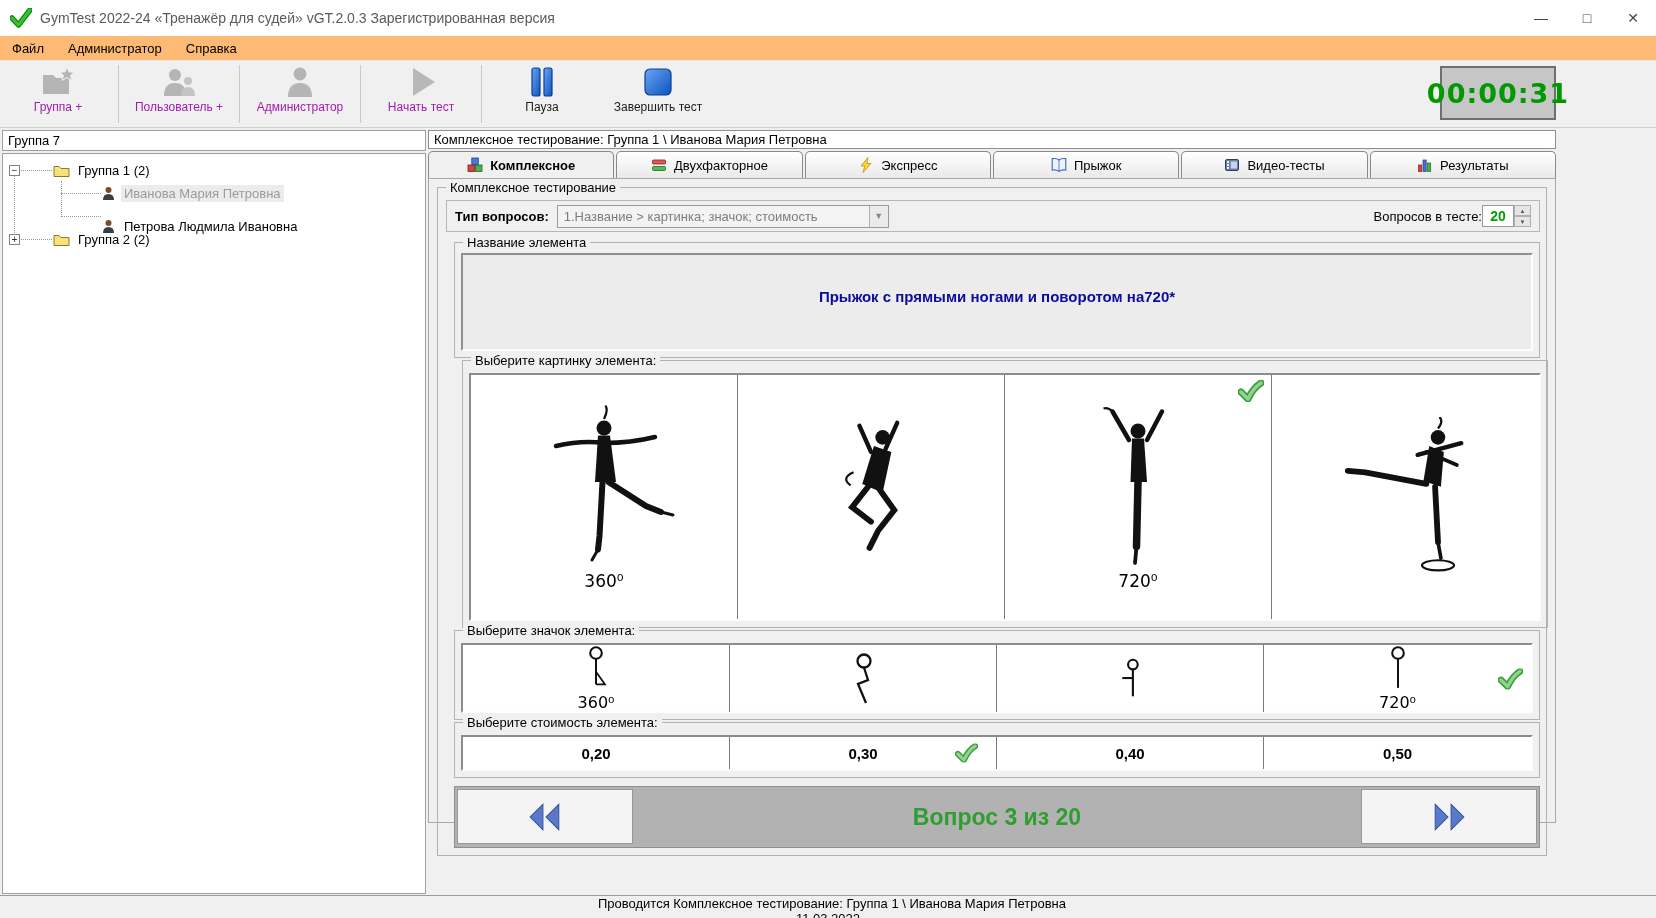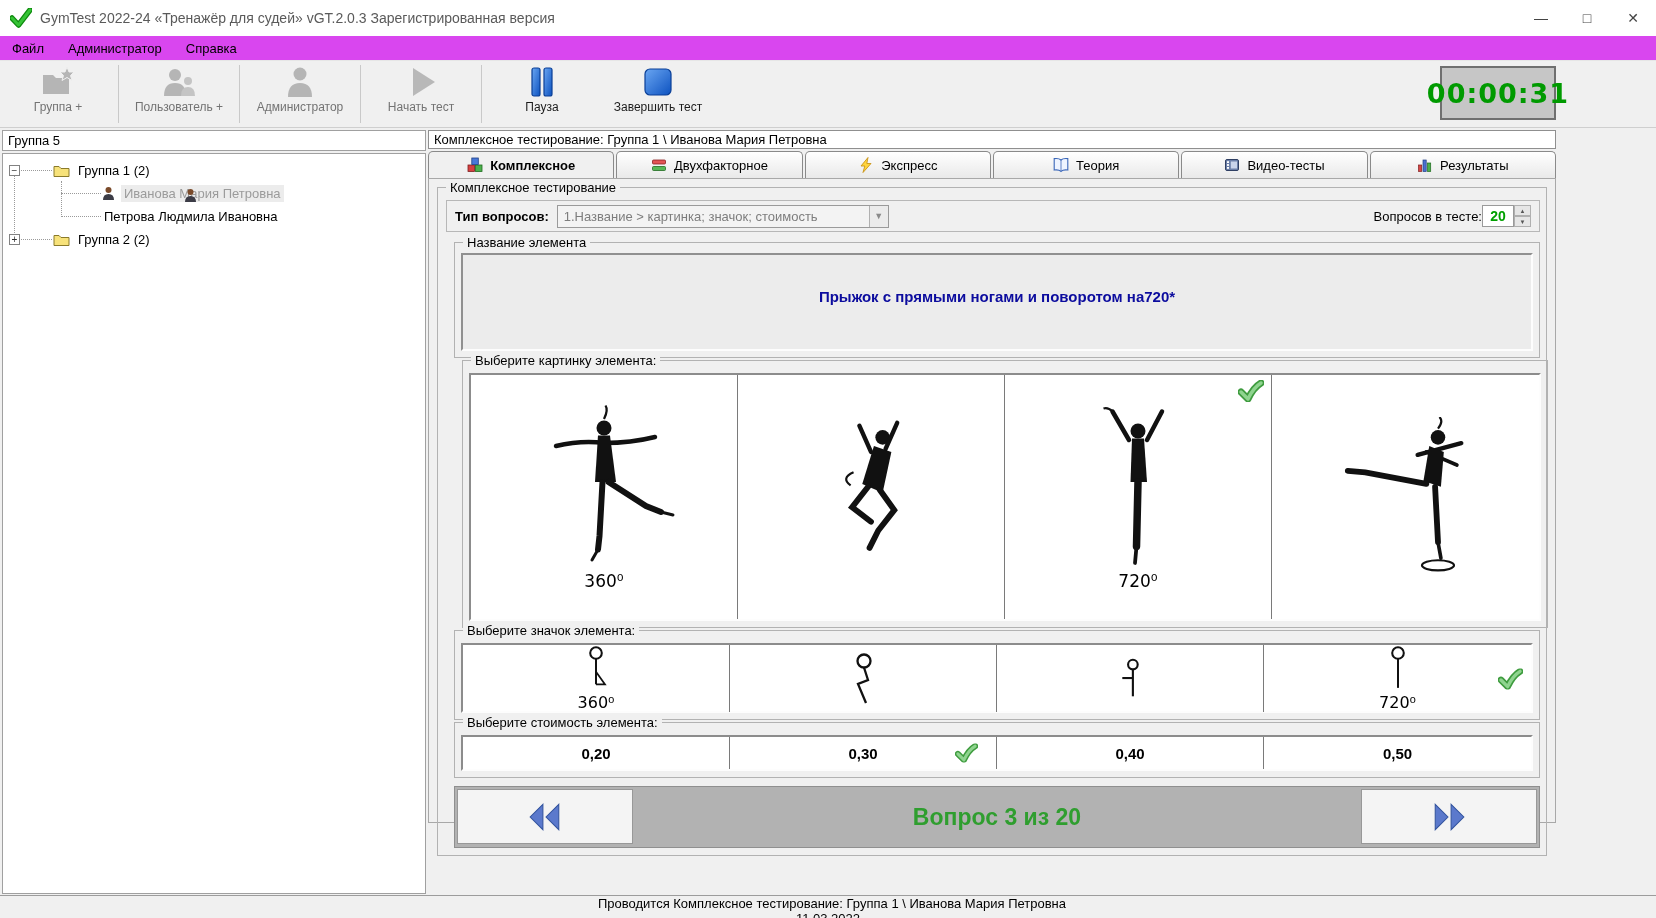--- a/index.html
+++ b/index.html
@@ -7,28 +7,28 @@
     font-family:"Liberation Sans",sans-serif;font-size:13px;color:#000;overflow:hidden;}
 
   
   .titlebar{position:absolute;top:0;left:0;right:0;height:36px;background:#fff;display:flex;align-items:center;}
   .logo{margin:0 8px 0 10px;display:flex;}
   .title-text{color:#5a5a5a;font-size:14px;}
   .win-controls{margin-left:auto;display:flex;align-items:center;height:100%;}
   .win-btn{width:46px;height:30px;display:flex;align-items:center;justify-content:center;color:#444;font-size:14px;cursor:default;}
 
   
-  .menubar{position:absolute;top:36px;left:0;right:0;height:24px;background:#d946ef;display:flex;align-items:center;border-bottom:1px solid #e6e6e6;text-align:right;}
+  .menubar{position:absolute;top:36px;left:0;right:0;height:24px;background:#fdba74;display:flex;align-items:center;border-bottom:1px solid #e6e6e6;text-align:right;}
   .menu-item{padding:0 12px;height:100%;display:flex;align-items:center;}
 
   
   .toolbar{position:absolute;top:61px;left:0;right:0;height:66px;background:#f0f0f0;border-bottom:1px solid #cfcfcf;display:flex;align-items:stretch;}
   .tb-btn{width:116px;display:flex;flex-direction:column;align-items:center;justify-content:flex-start;padding-top:5px;gap:2px;}
   .tb-btn .tb-label{font-size:12px;color:#1b1b1b;}
-  .tb-btn.disabled .tb-label{color:#737373;}
+  .tb-btn.disabled .tb-label{color:#a21caf;}
   .tb-sep{width:1px;background:#c9c9c9;margin:4px 2px;}
   .timer{position:absolute;right:100px;top:5px;width:112px;height:50px;background:#c6c6c6;
     border:2px solid #6f6f6f;display:flex;align-items:center;justify-content:center;
     font-family:"DejaVu Sans",sans-serif;font-weight:bold;font-size:27px;color:#009a00;letter-spacing:1px;}
 
   
   .sidebar-header{position:absolute;left:2px;top:130px;width:424px;height:21px;background:#fff;border:1px solid #a0a0a0;
     box-sizing:border-box;line-height:19px;padding-left:5px;}
   .tree{position:absolute;left:2px;top:153px;width:424px;height:741px;background:#fff;border:1px solid #a0a0a0;box-sizing:border-box;}
   .tree-row{position:absolute;height:22px;display:flex;align-items:center;gap:5px;}
@@ -193,21 +193,21 @@
               </linearGradient>
             </defs>
           <rect x="4" y="3" width="26" height="26" rx="5" fill="url(#gb2)" stroke="#0a3f97" stroke-width="1.2"></rect>
         </svg>
       </span>
       <span class="tb-label">Завершить тест</span>
     </div>
     <div class="timer">00:00:31</div>
   </div>
 
-  <div class="sidebar-header">Группа 5</div>
+  <div class="sidebar-header">Группа 7</div>
   <div class="tree">
     <div class="dot-v" style="left:11px;top:17px;height:68px;"></div>
     <div class="dot-h" style="left:13px;top:16px;width:36px;"></div>
     <div class="dot-v" style="left:58px;top:27px;height:36px;"></div>
     <div class="dot-h" style="left:58px;top:39px;width:40px;"></div>
     <div class="dot-h" style="left:58px;top:62px;width:40px;"></div>
     <div class="dot-h" style="left:13px;top:85px;width:36px;"></div>
 
     <div class="tree-row" style="left:6px;top:5px;">
       <span class="expander">−</span>
@@ -220,21 +220,21 @@
     </div>
     <div class="tree-row" style="left:98px;top:28px;">
       <span>
         <svg width="15" height="15" viewBox="0 0 15 15">
             <circle cx="7.5" cy="4" r="3" fill="#7a4a2a"></circle>
             <path d="M2,14 q0,-6 5.5,-6 q5.5,0 5.5,6 z" fill="#3c3c46"></path>
           </svg>
       </span>
       <span class="tree-label selected">Иванова Мария Петровна</span>
     </div>
-    <div class="tree-row" style="left:98px;top:34px;flex-direction:column;">
+    <div class="tree-row" style="left:98px;top:61px;">
       <span>
         <svg width="15" height="15" viewBox="0 0 15 15">
             <circle cx="7.5" cy="4" r="3" fill="#7a4a2a"></circle>
             <path d="M2,14 q0,-6 5.5,-6 q5.5,0 5.5,6 z" fill="#3c3c46"></path>
           </svg>
       </span>
       <span class="tree-label">Петрова Людмила Ивановна</span>
     </div>
     <div class="tree-row" style="left:6px;top:74px;">
       <span class="expander">+</span>
@@ -277,21 +277,21 @@
       </span>
       <span>Экспресс</span>
     </div>
     <div class="tab">
       <span>
         <svg width="16" height="16" viewBox="0 0 16 16">
           <path d="M8,3 C6.5,1.6 4,1.2 1.2,1.6 V13 C4,12.6 6.5,13 8,14.4 C9.5,13 12,12.6 14.8,13 V1.6 C12,1.2 9.5,1.6 8,3 Z" fill="#eef4ff" stroke="#3a66b8" stroke-width="1.1"></path>
           <line x1="8" y1="3" x2="8" y2="14.4" stroke="#3a66b8" stroke-width="0.8"></line>
         </svg>
       </span>
-      <span>Теория</span>
+      <span>Прыжок</span>
     </div>
     <div class="tab">
       <span>
         <svg width="16" height="16" viewBox="0 0 16 16">
           <rect x="1.5" y="2.5" width="13" height="11" rx="1.5" fill="#6b7fa8" stroke="#2f3f63" stroke-width="1"></rect>
           <rect x="3" y="4.2" width="2" height="1.8" fill="#fff"></rect>
           <rect x="3" y="7.1" width="2" height="1.8" fill="#fff"></rect>
           <rect x="3" y="10" width="2" height="1.8" fill="#fff"></rect>
           <rect x="6.8" y="4.5" width="6.2" height="7" fill="#c9d4ea"></rect>
         </svg>

